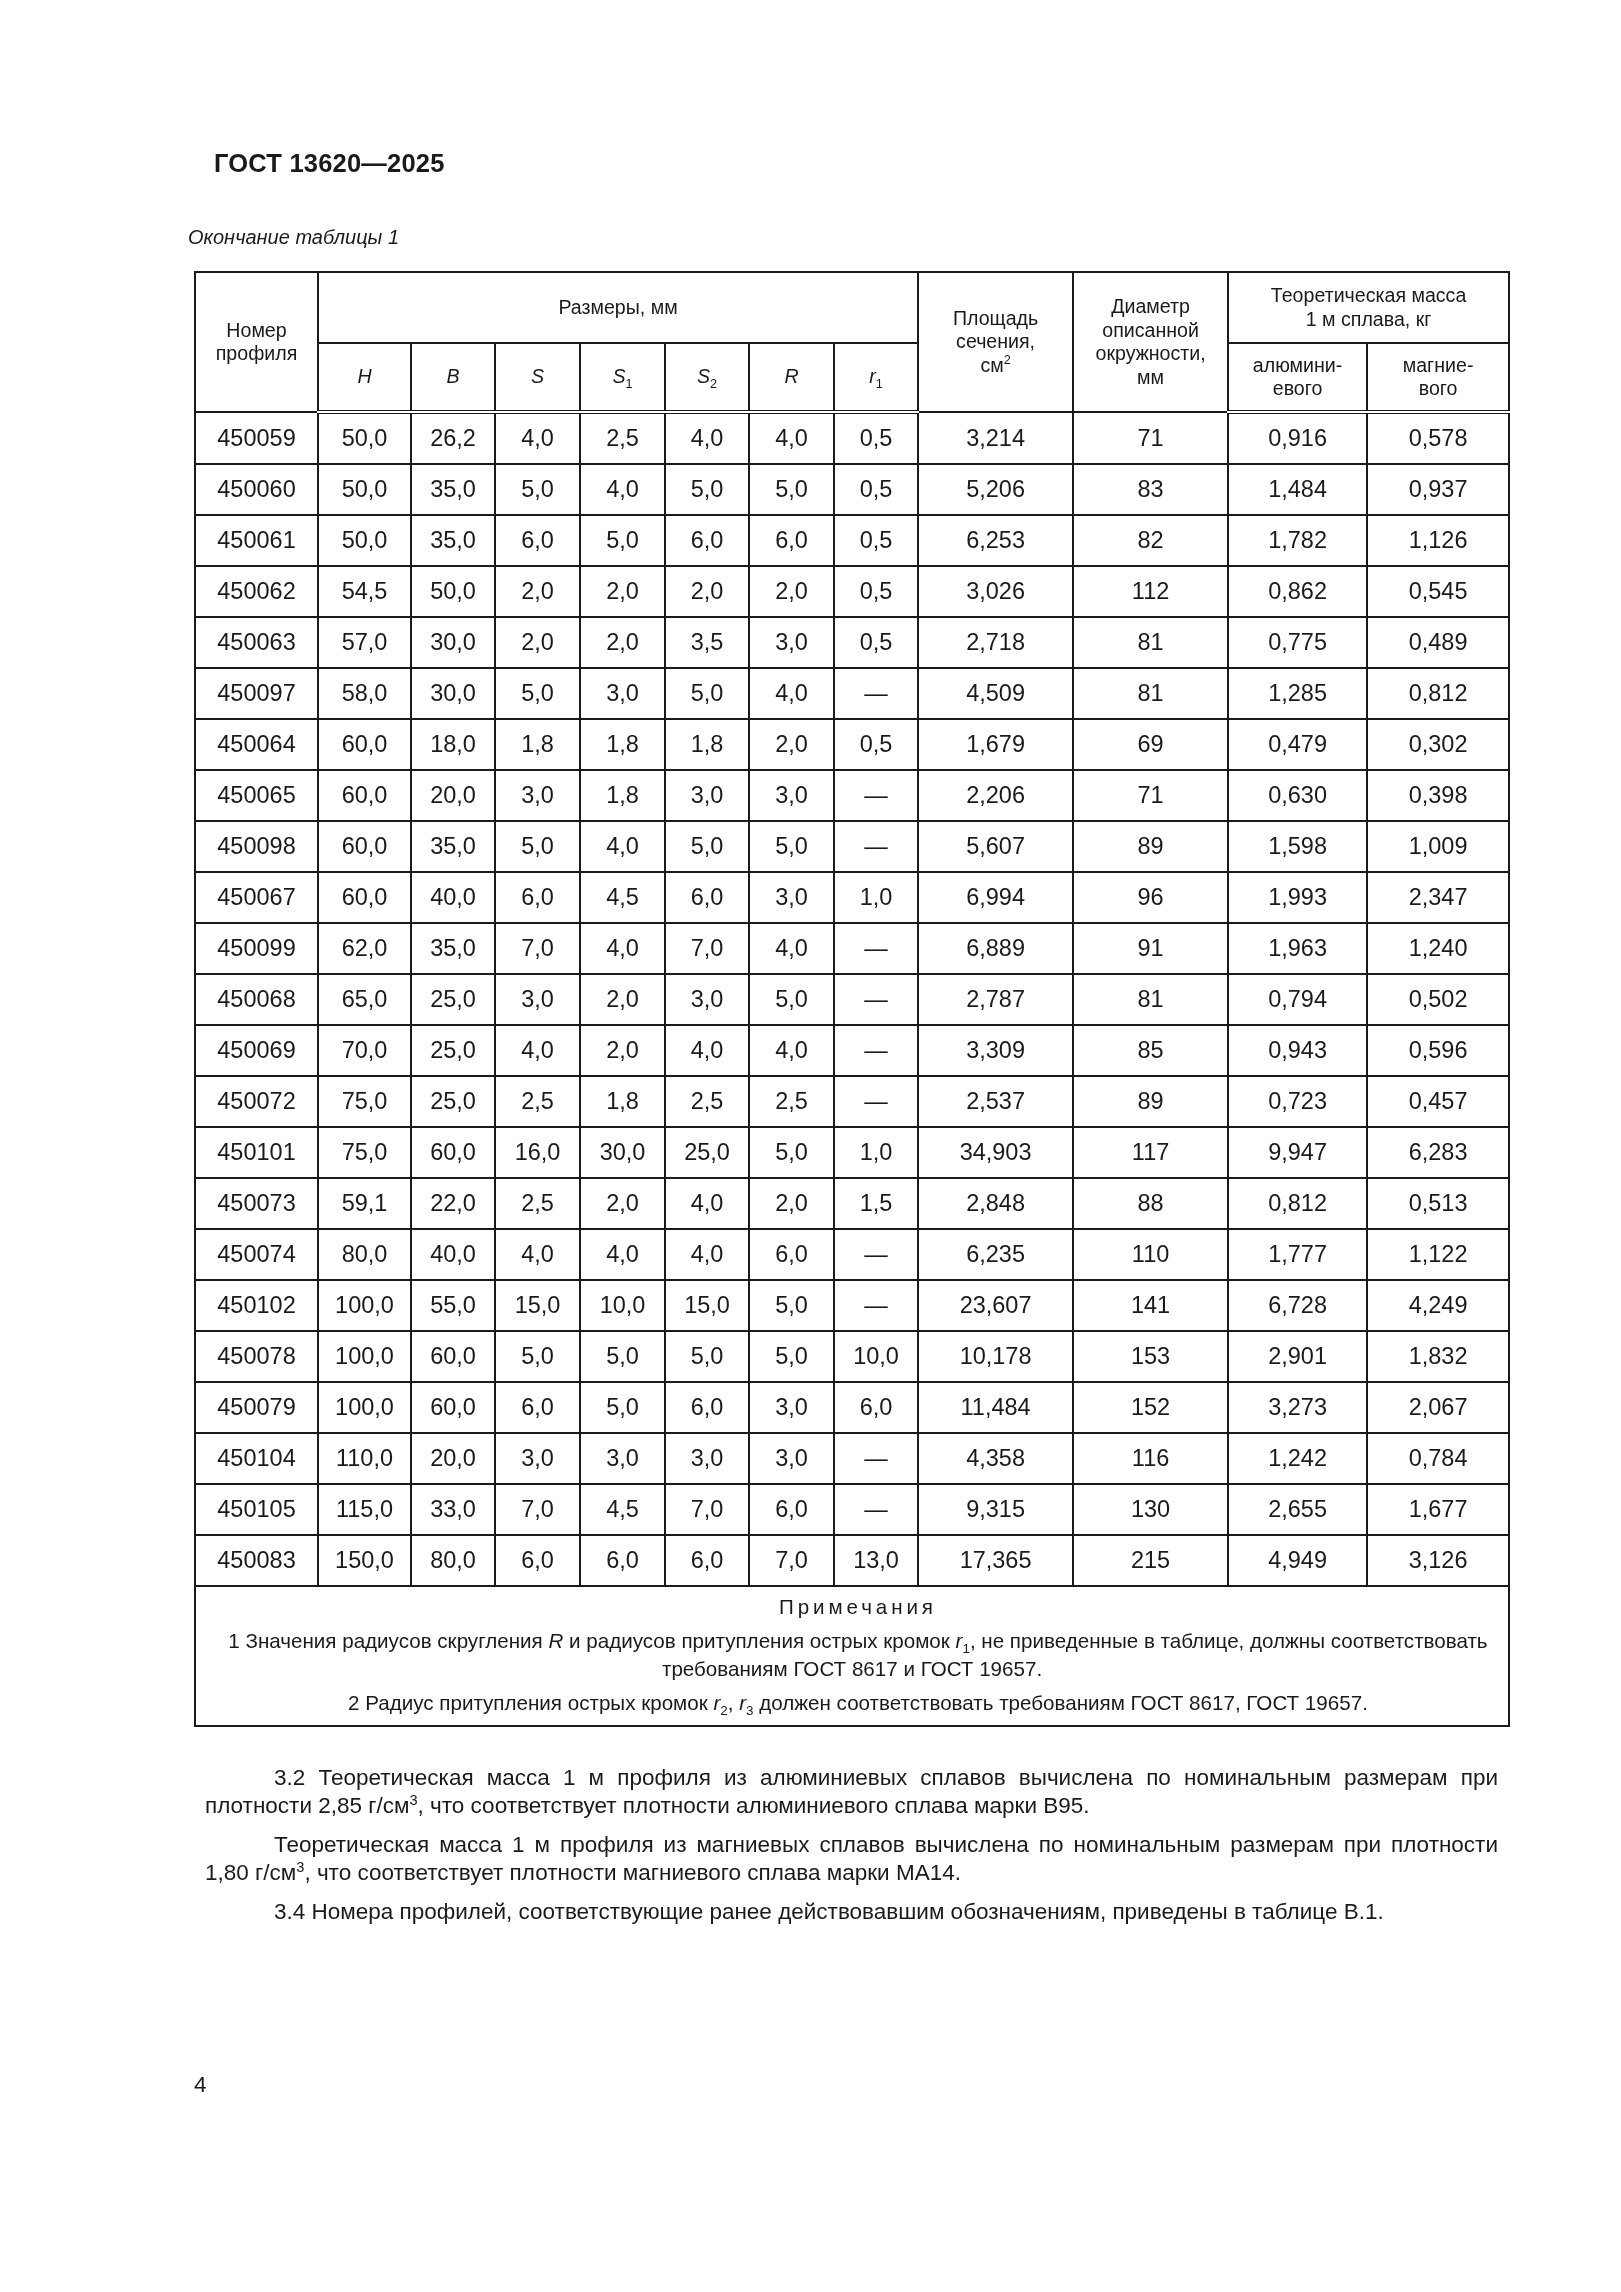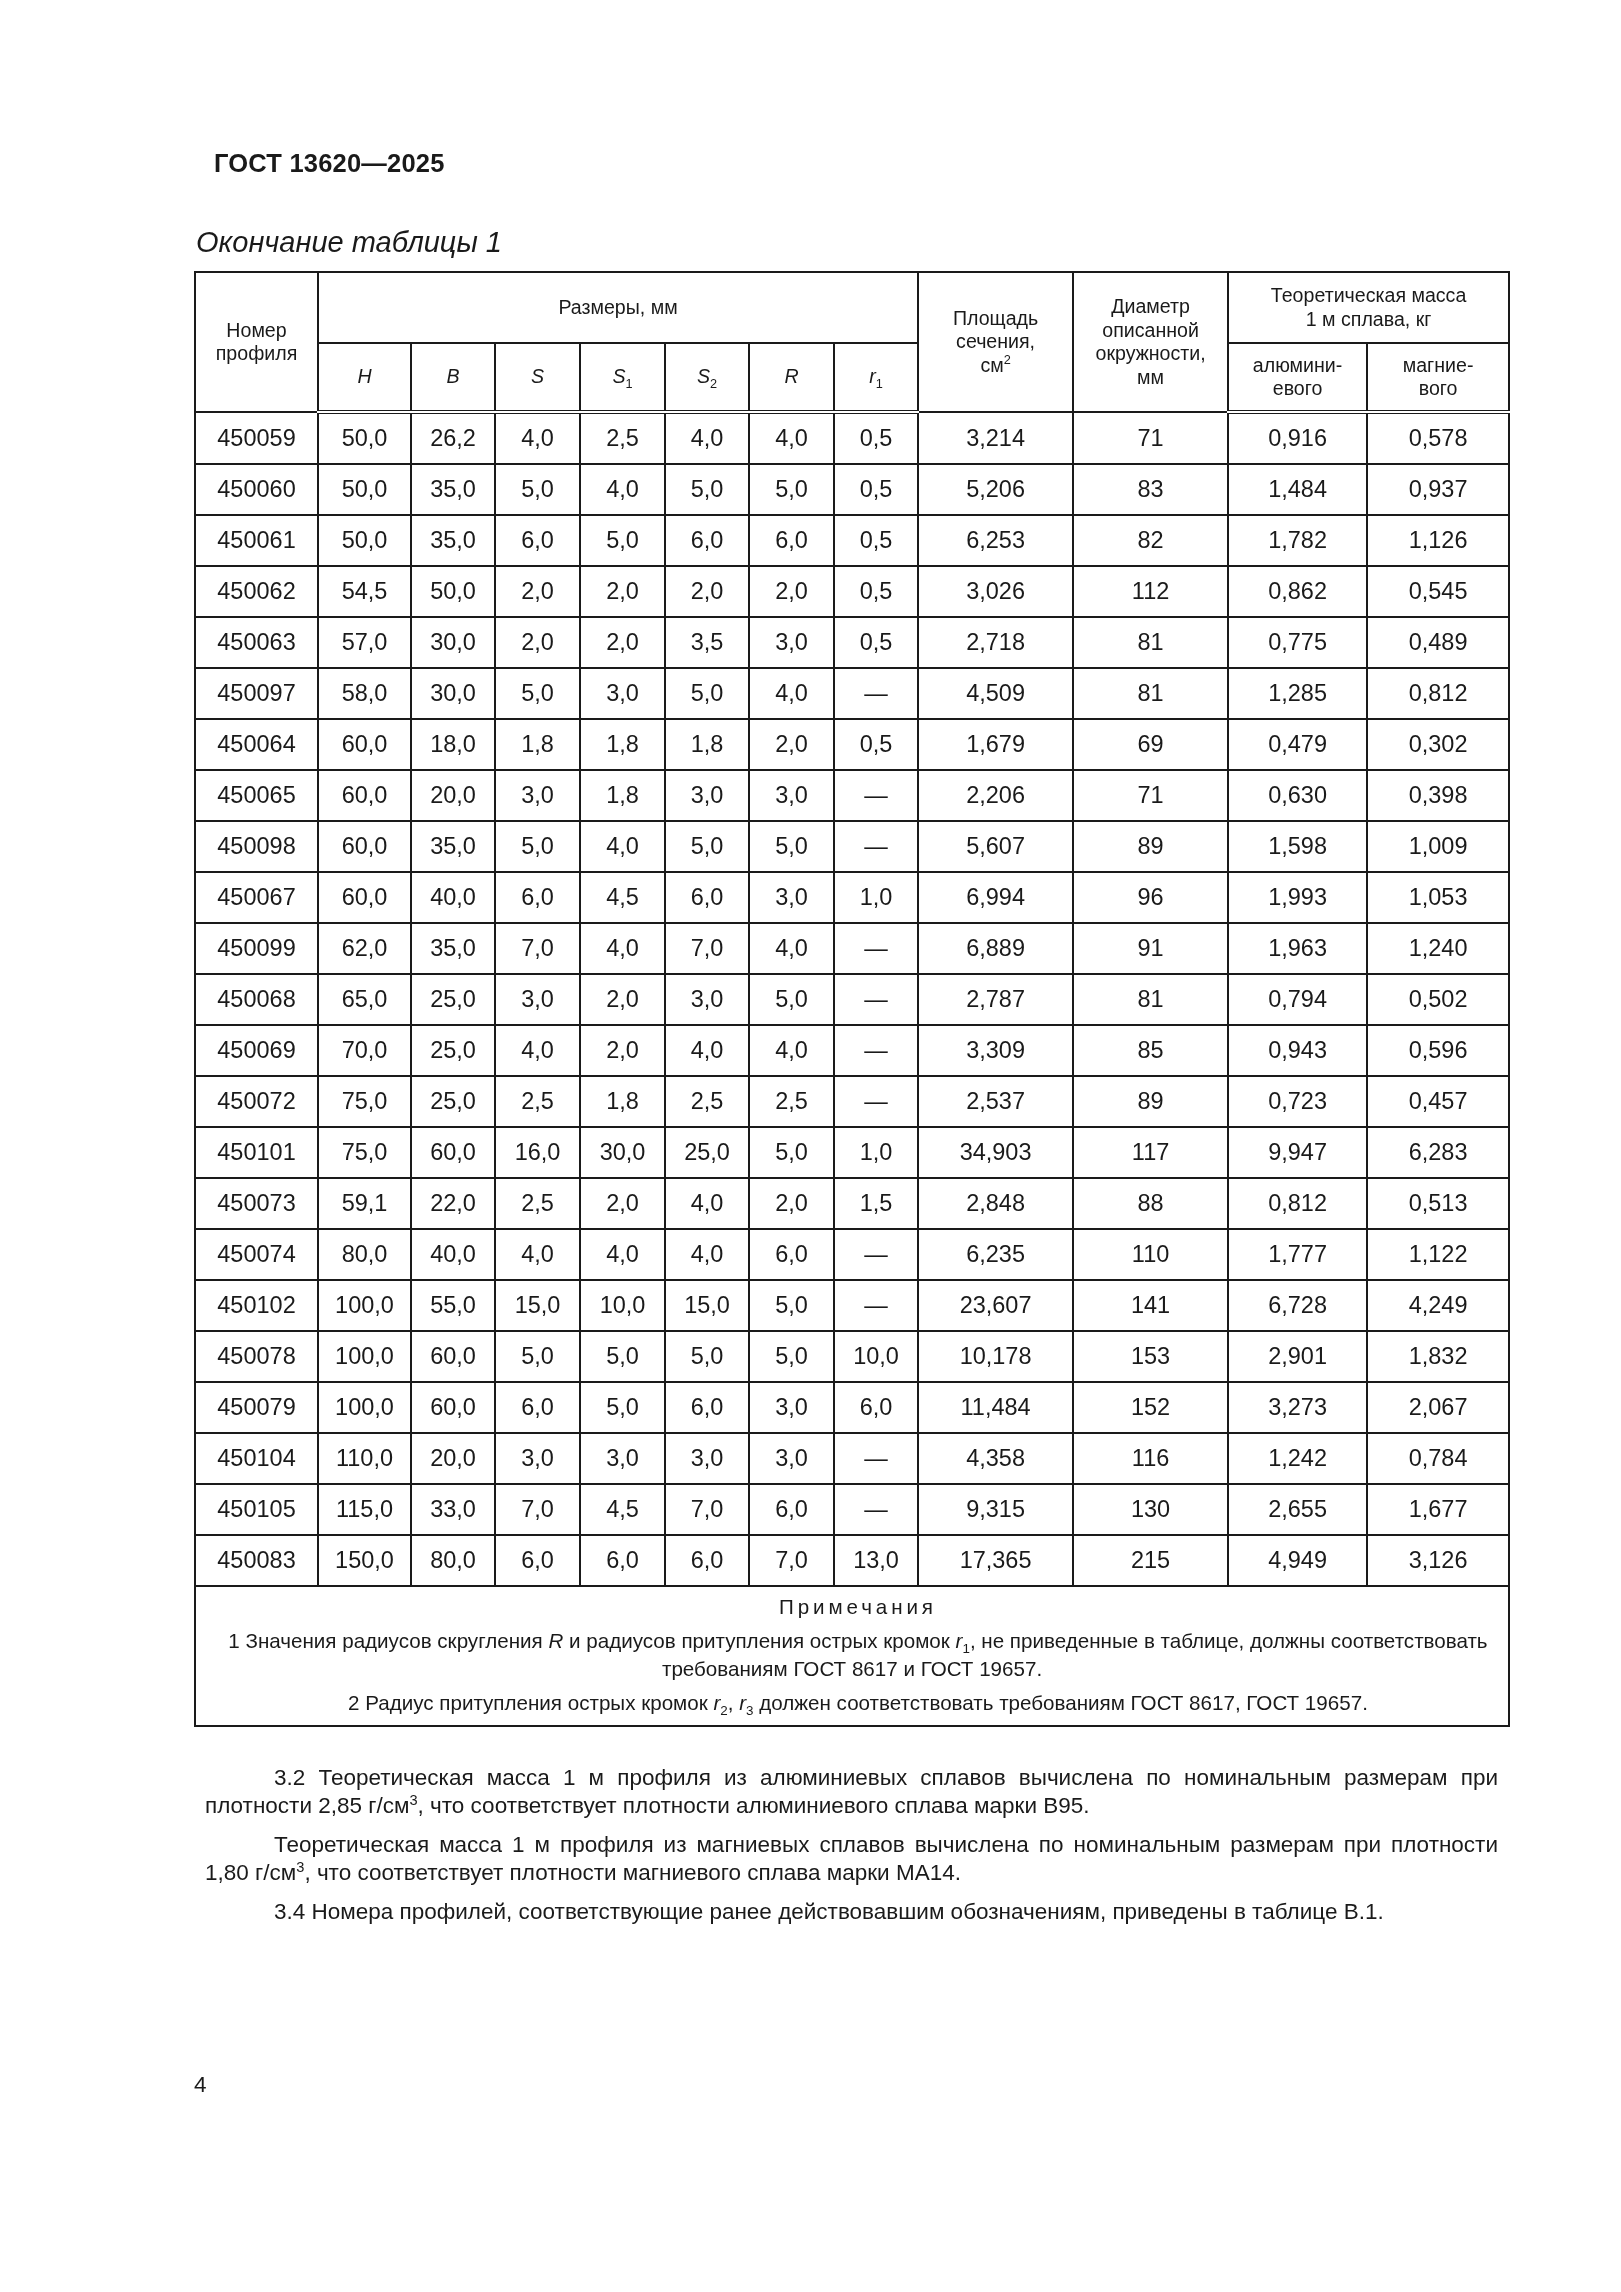--- a/index.html
+++ b/index.html
@@ -1,19 +1,19 @@
 <!DOCTYPE html>
 <html><head>
 <meta charset="utf-8">
 <style>
   html, body { margin:0; padding:0; background:#ffffff; }
   body { width:1621px; height:2293px; position:relative; overflow:hidden; color:#1a1a1a;
          font-family:"Liberation Sans", "DejaVu Sans", sans-serif; }
   .doc-title { position:absolute; left:194px; top:149px; font-size:25.5px; font-weight:bold; letter-spacing:0.2px;margin-left:20px; }
-  .caption { position:absolute; left:196px; top:226px; font-size:29px; font-style:italic; }
+  .caption { position:absolute; left:188px; top:226px; font-size:20px; font-style:italic; }
   table.main { position:absolute; left:194px; top:271px; width:1315px; border-collapse:collapse;
                table-layout:fixed; border:2.9px solid #1a1a1a; }
   table.main td, table.main th { border:2px solid #1a1a1a; text-align:center; vertical-align:middle;
                padding:0; font-weight:normal; }
   table.main th { font-size:19.6px; line-height:23.5px; }
   th.sym { font-style:italic; font-size:20.6px; }
   tr.h1 th { height:69px; }
   tr.h2 th { height:66px; border-bottom:4.9px double #1a1a1a; }
   tr.data td { height:49px; font-size:23.5px; }
   td.notes { text-align:center; font-size:20.6px; line-height:28px; padding:5.9px 11.8px 7.8px 11.8px !important;
@@ -217,21 +217,21 @@
         <td>60,0</td>
         <td>40,0</td>
         <td>6,0</td>
         <td>4,5</td>
         <td>6,0</td>
         <td>3,0</td>
         <td>1,0</td>
         <td>6,994</td>
         <td>96</td>
         <td>1,993</td>
-        <td>1,053</td>
+        <td>2,347</td>
       </tr>
       <tr class="data">
         <td>450099</td>
         <td>62,0</td>
         <td>35,0</td>
         <td>7,0</td>
         <td>4,0</td>
         <td>7,0</td>
         <td>4,0</td>
         <td>—</td>

